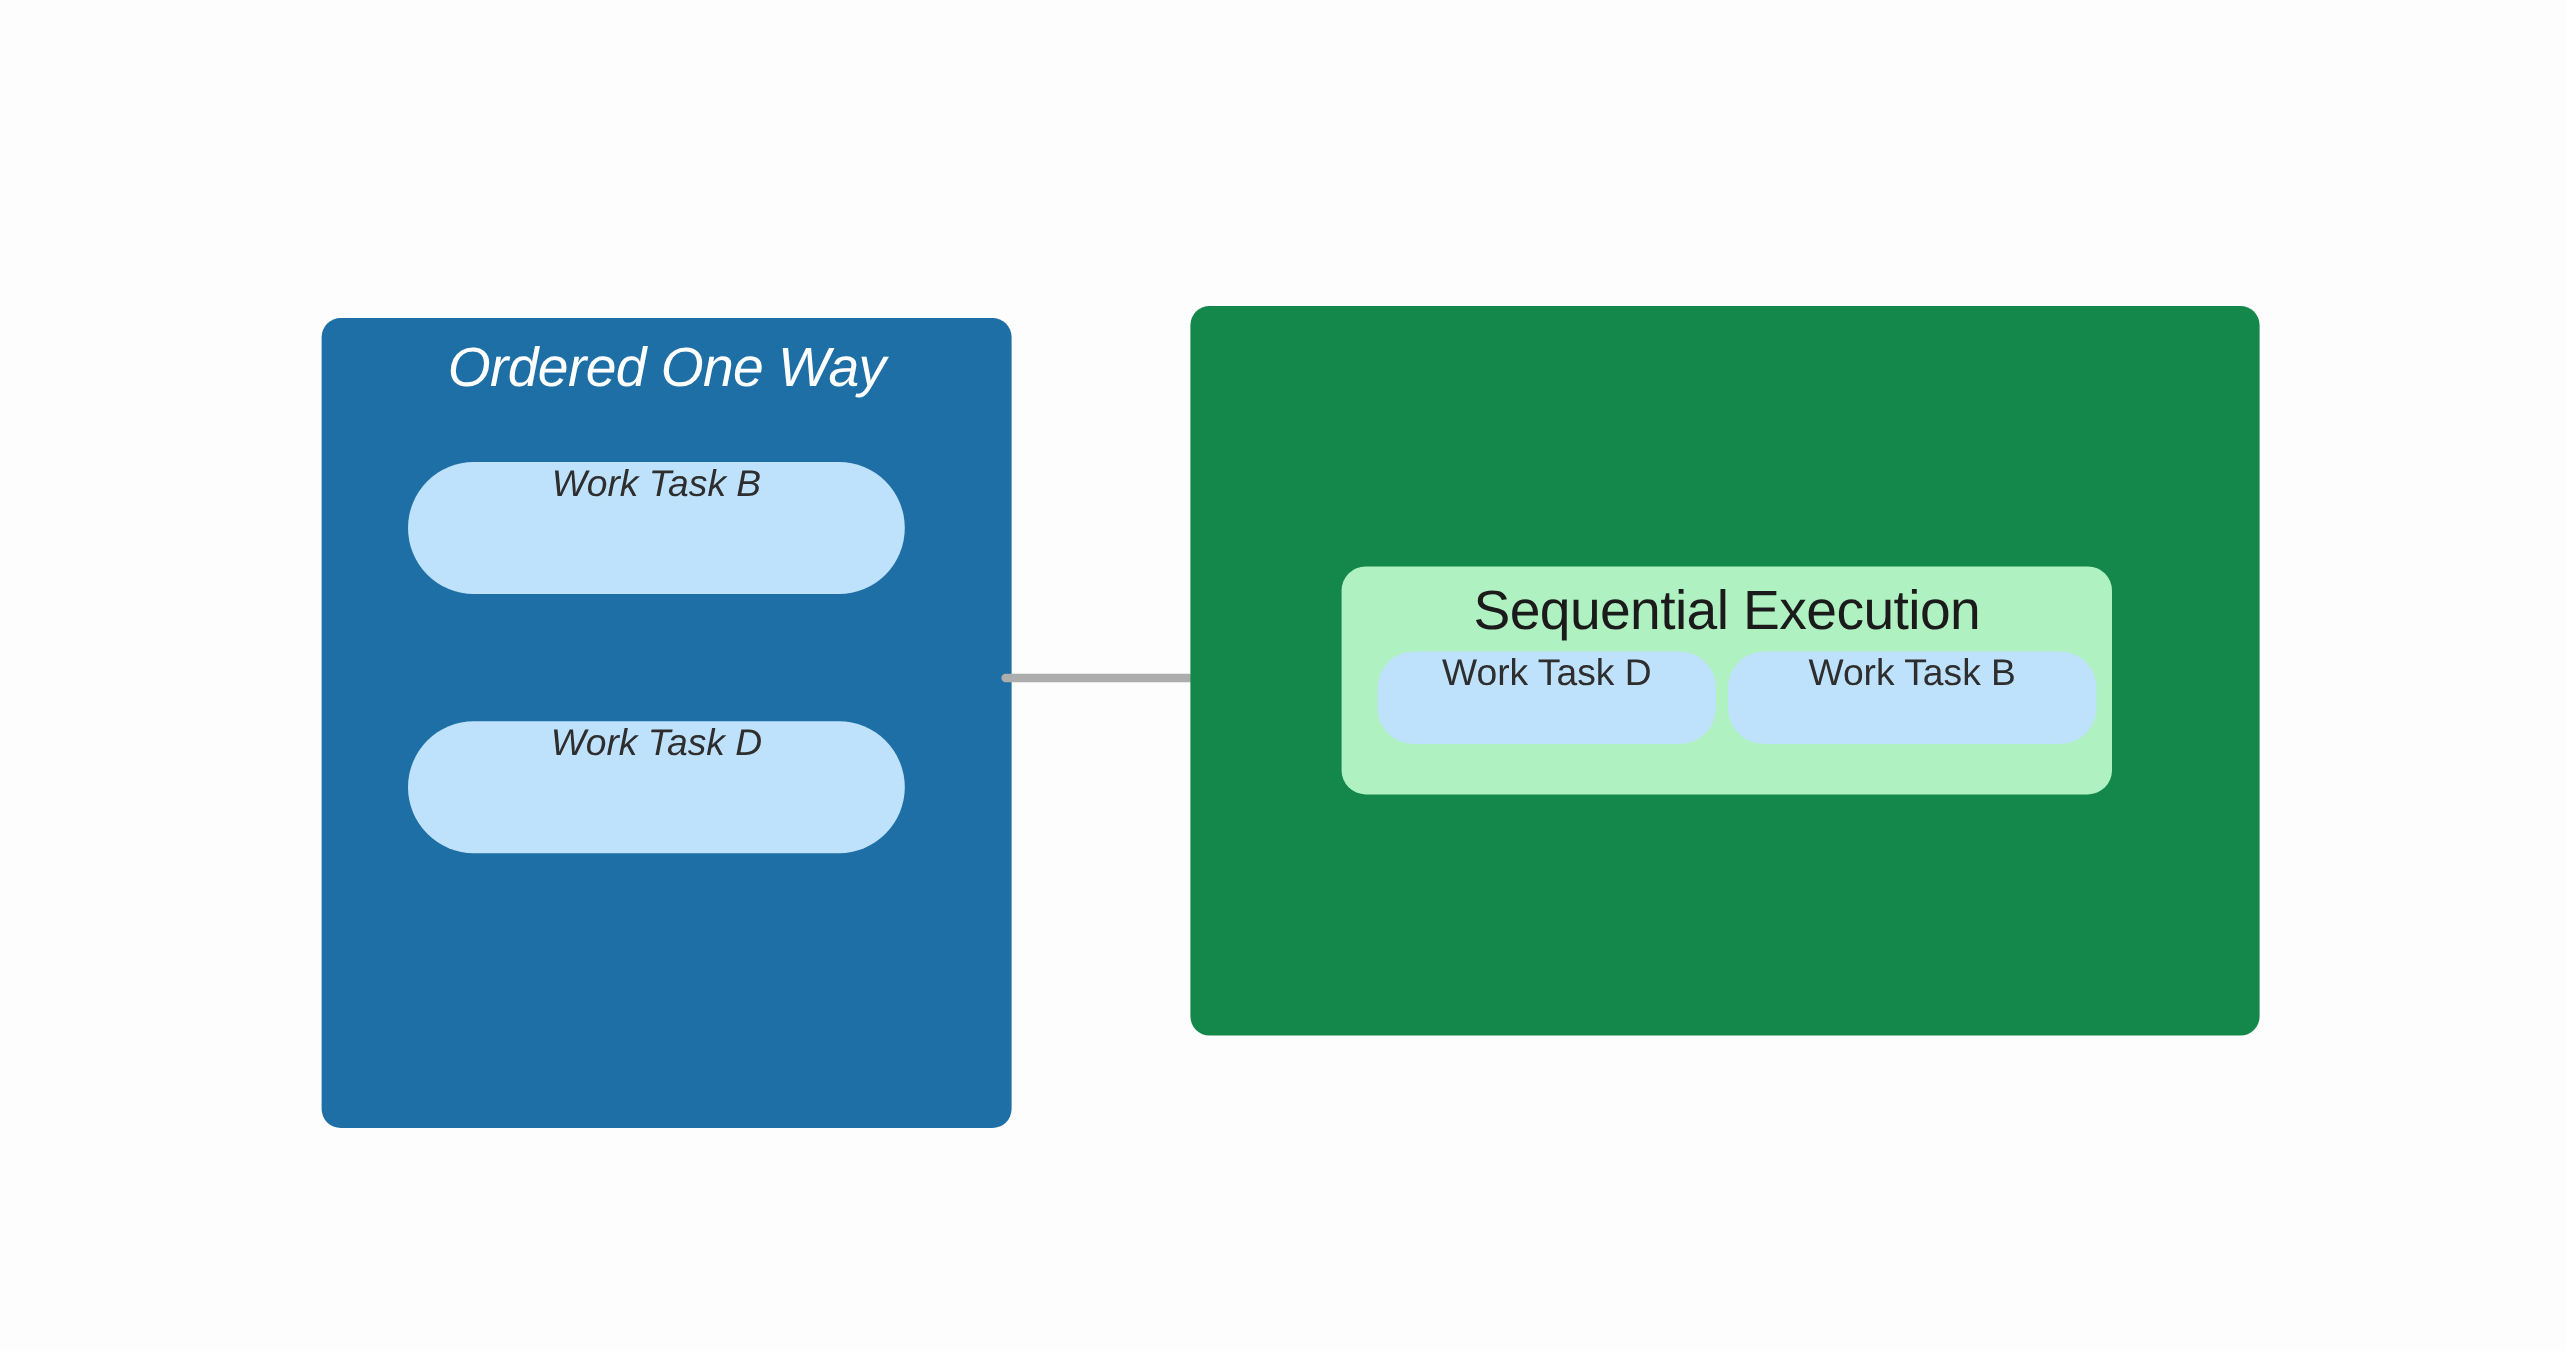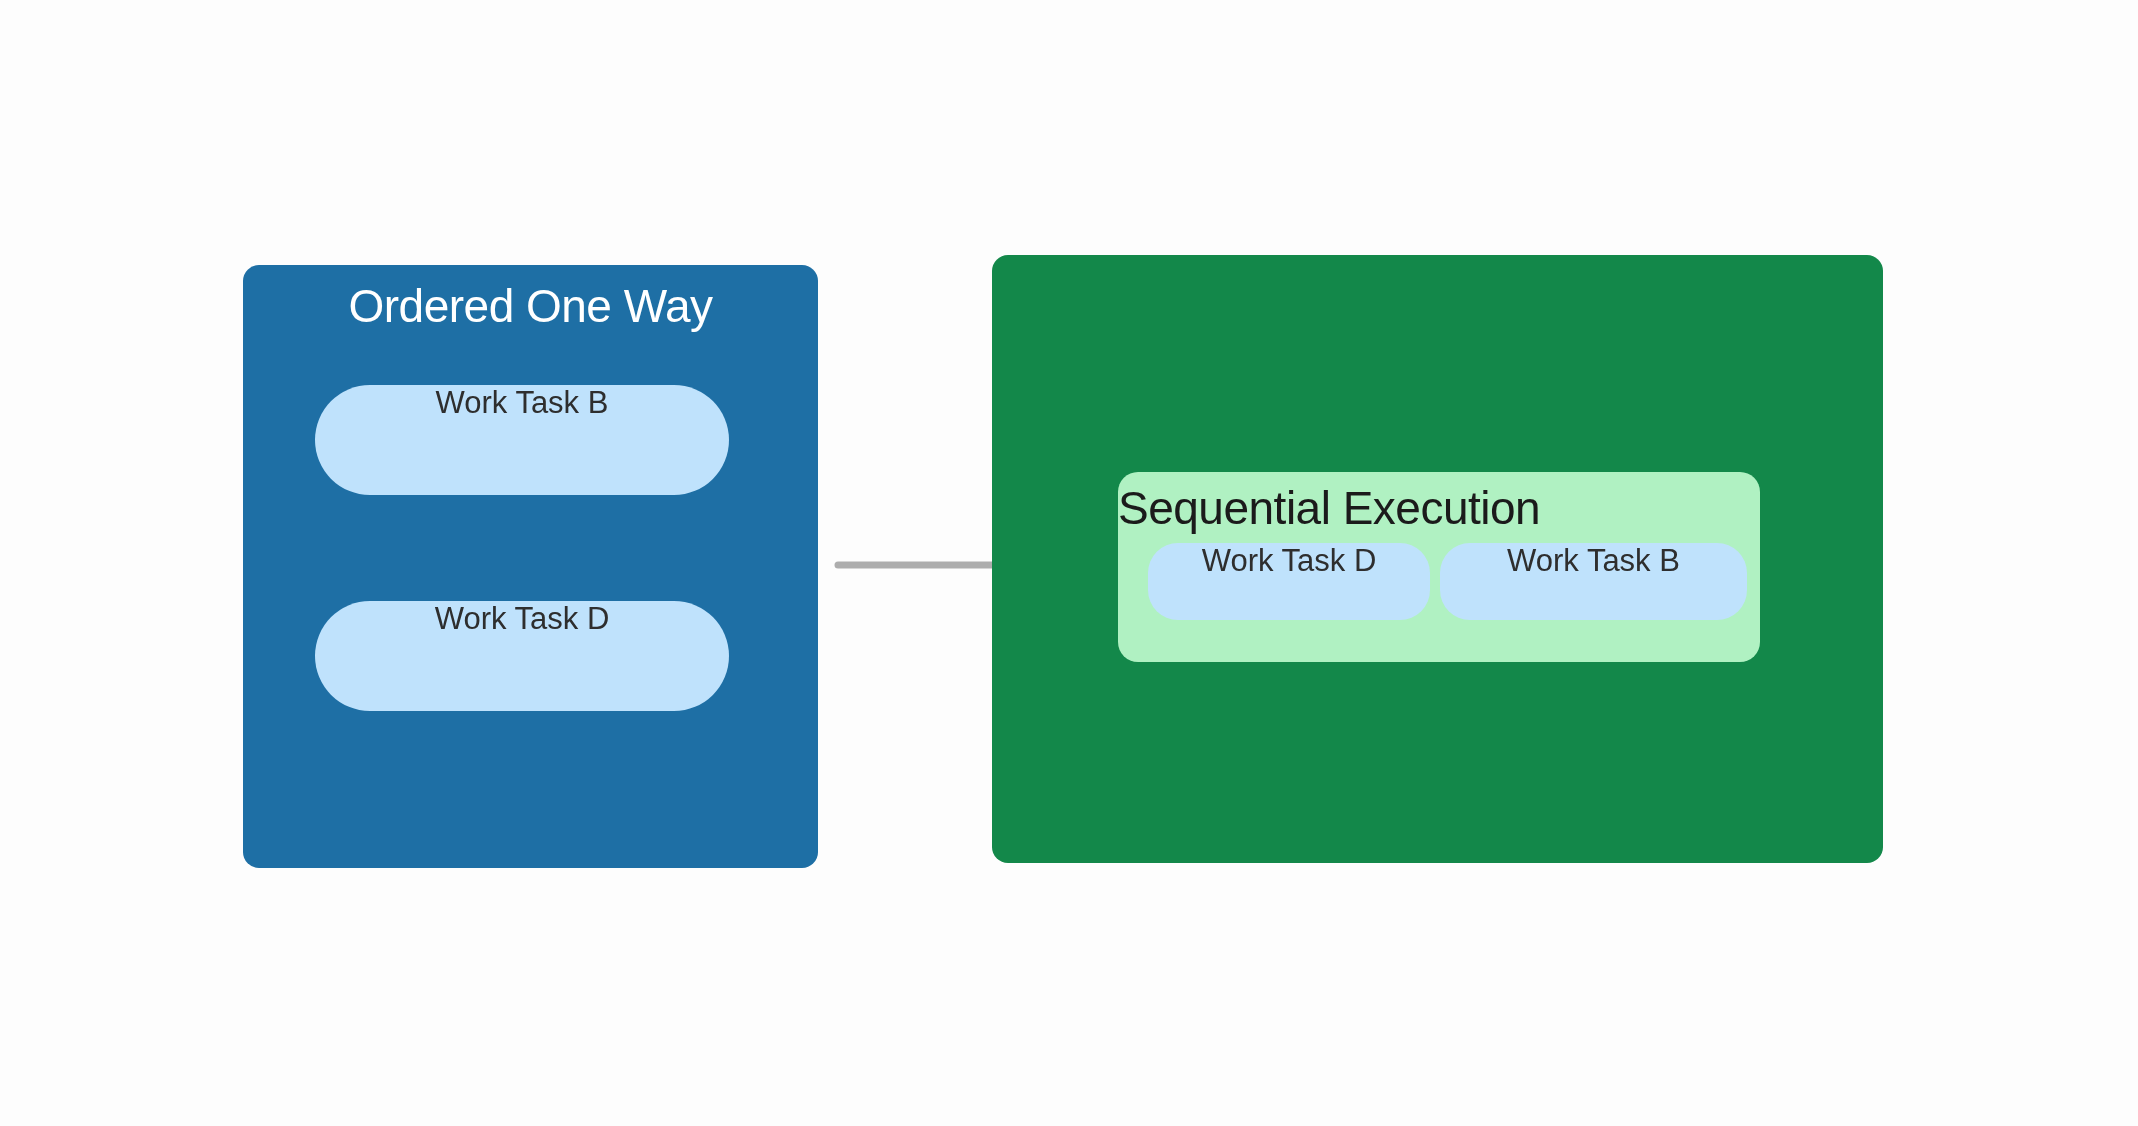--- a/index.html
+++ b/index.html
@@ -13,25 +13,26 @@
     height: 1126px;
     overflow: hidden;
     background: var(--canvas-bg, #ffffff);
     font-family: "Liberation Sans", sans-serif;
   }
   .group {
     position: absolute;
     border-radius: 16px;
   }
   .group.blue {
-    left: 243px;
+    left: 268px;
     top: 265px;
     width: 575px;
-    height: 603px;
+    height: 675px;
     background: var(--blue-group, #1e6fa5);
+    font-style: italic;
   }
   .group.green {
     left: 992px;
     top: 255px;
     width: 891px;
     height: 608px;
     background: var(--green-group, #13884a);
   }
   .group-title {
     margin: 0;
@@ -76,21 +77,21 @@
     left: 126px;
     top: 217px;
     width: 642px;
     height: 190px;
     border-radius: 20px;
     background: var(--panel-green, #b0f1c2);
   }
   .panel-title {
     margin: 0;
     padding-top: 9px;
-    text-align: left;
+    text-align: center;
     font-size: 46px;
     font-weight: 500;
     letter-spacing: -0.5px;
     color: var(--title-dark, #1b1b1b);
   }
   .pill-sm {
     top: 71px;
     height: 77px;
     border-radius: 30px;
     font-size: 31px;

